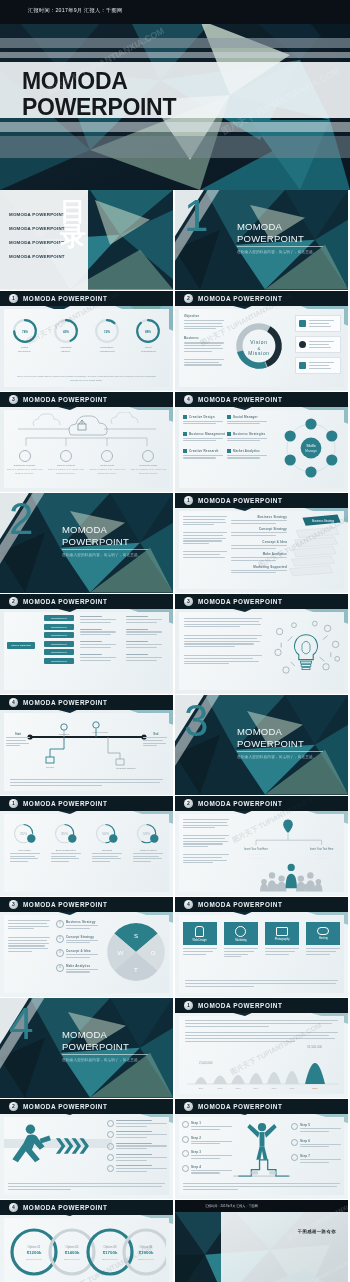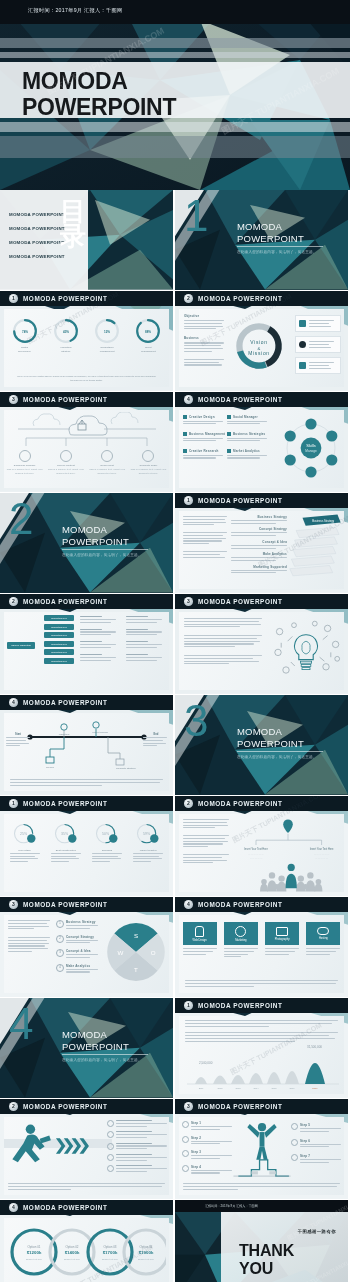--- a/index.html
+++ b/index.html
@@ -1351,22 +1351,18 @@
           <polygon points="30,55 95,50 50,100" fill="#2a7f8b"></polygon>
           <polygon points="95,50 155,45 130,100" fill="#6f9f90" opacity=".5"></polygon>
           <polygon points="50,100 130,70 173,100" fill="#1a5866"></polygon>
           <polygon points="0,55 30,55 0,100" fill="#0b1f27"></polygon>
         </svg>
       </div>
       <div class="ty-panel"></div>
       <div class="ty-top"></div>
       <div class="ty-meta">汇报时间：2017年9月   汇报人：千图网</div>
       <div class="ty-sub">千图感谢一路有你</div>
-      <div class="ty-big">
-        <span>THANK</span>
-        <span>YOU</span>
-      </div>
       <div class="wm" style="left:108px;top:14px;font-size:6px;">图片天下 TUPIANTIANXIA.COM</div>
       <div class="wm" style="left:108px;top:70px;font-size:6px;">图片天下 TUPIANTIANXIA.COM</div>
     </div>
 
   </div>
 </div>
 
 </body></html>

